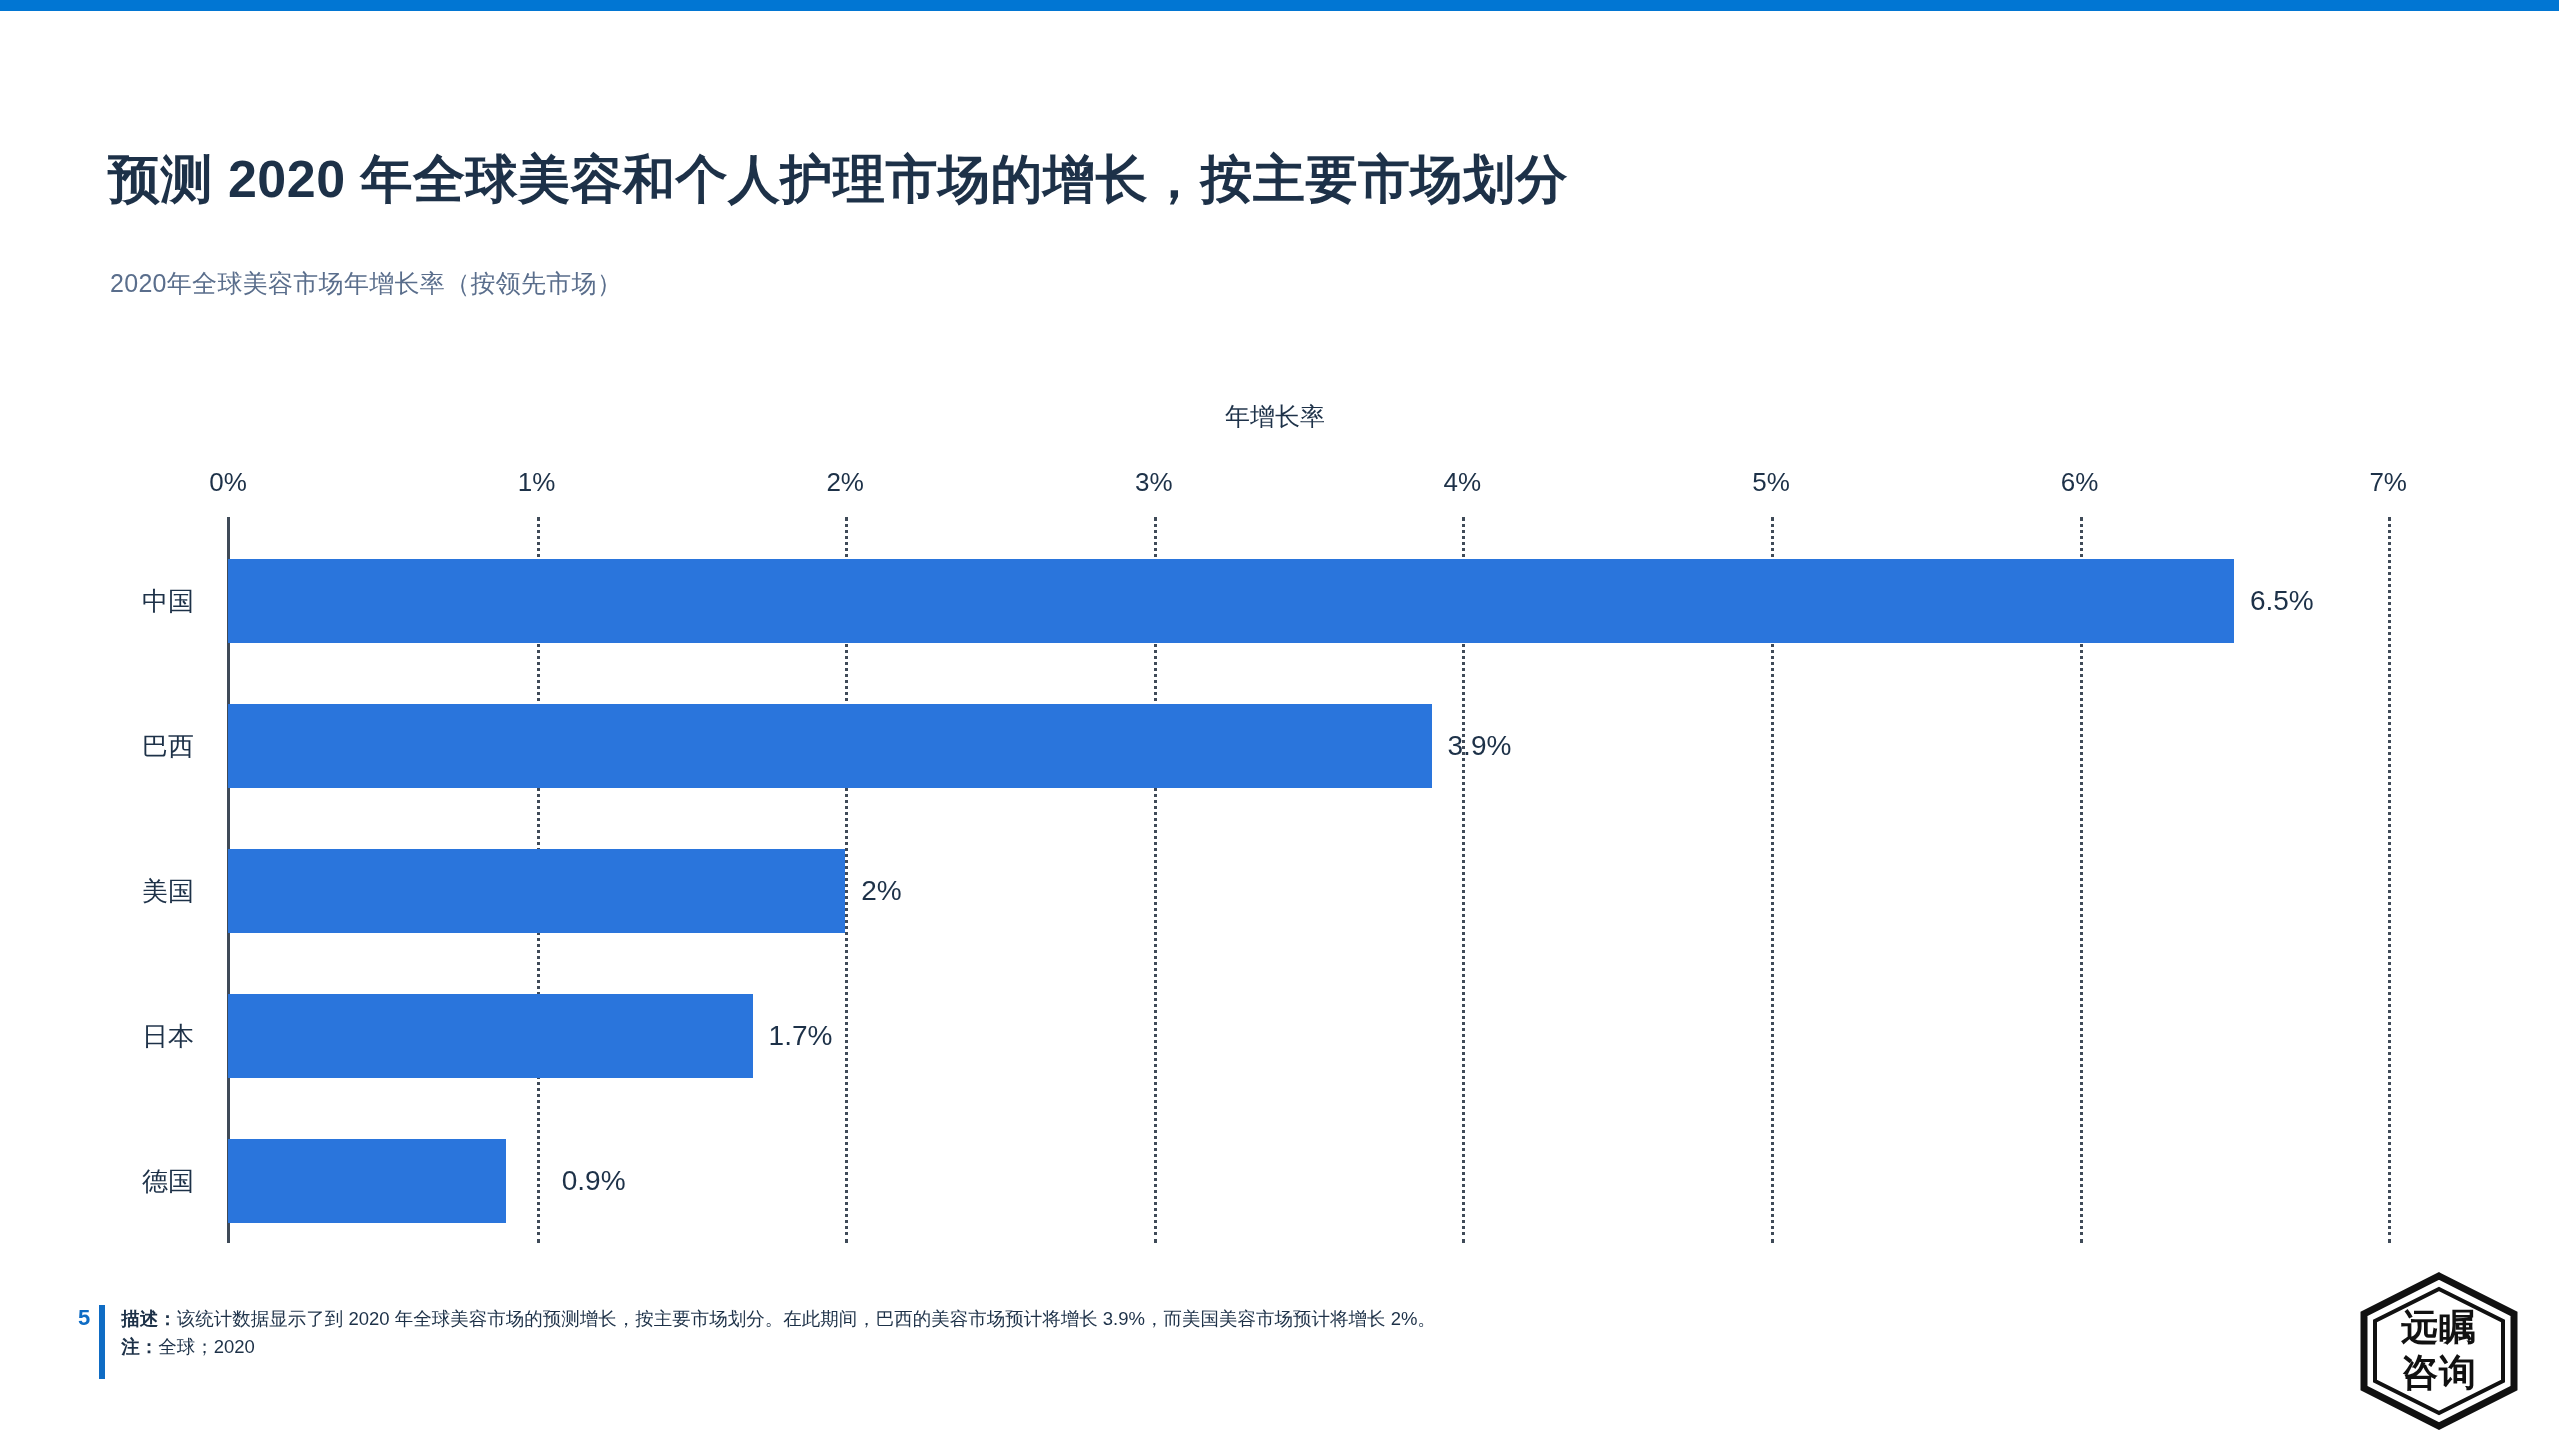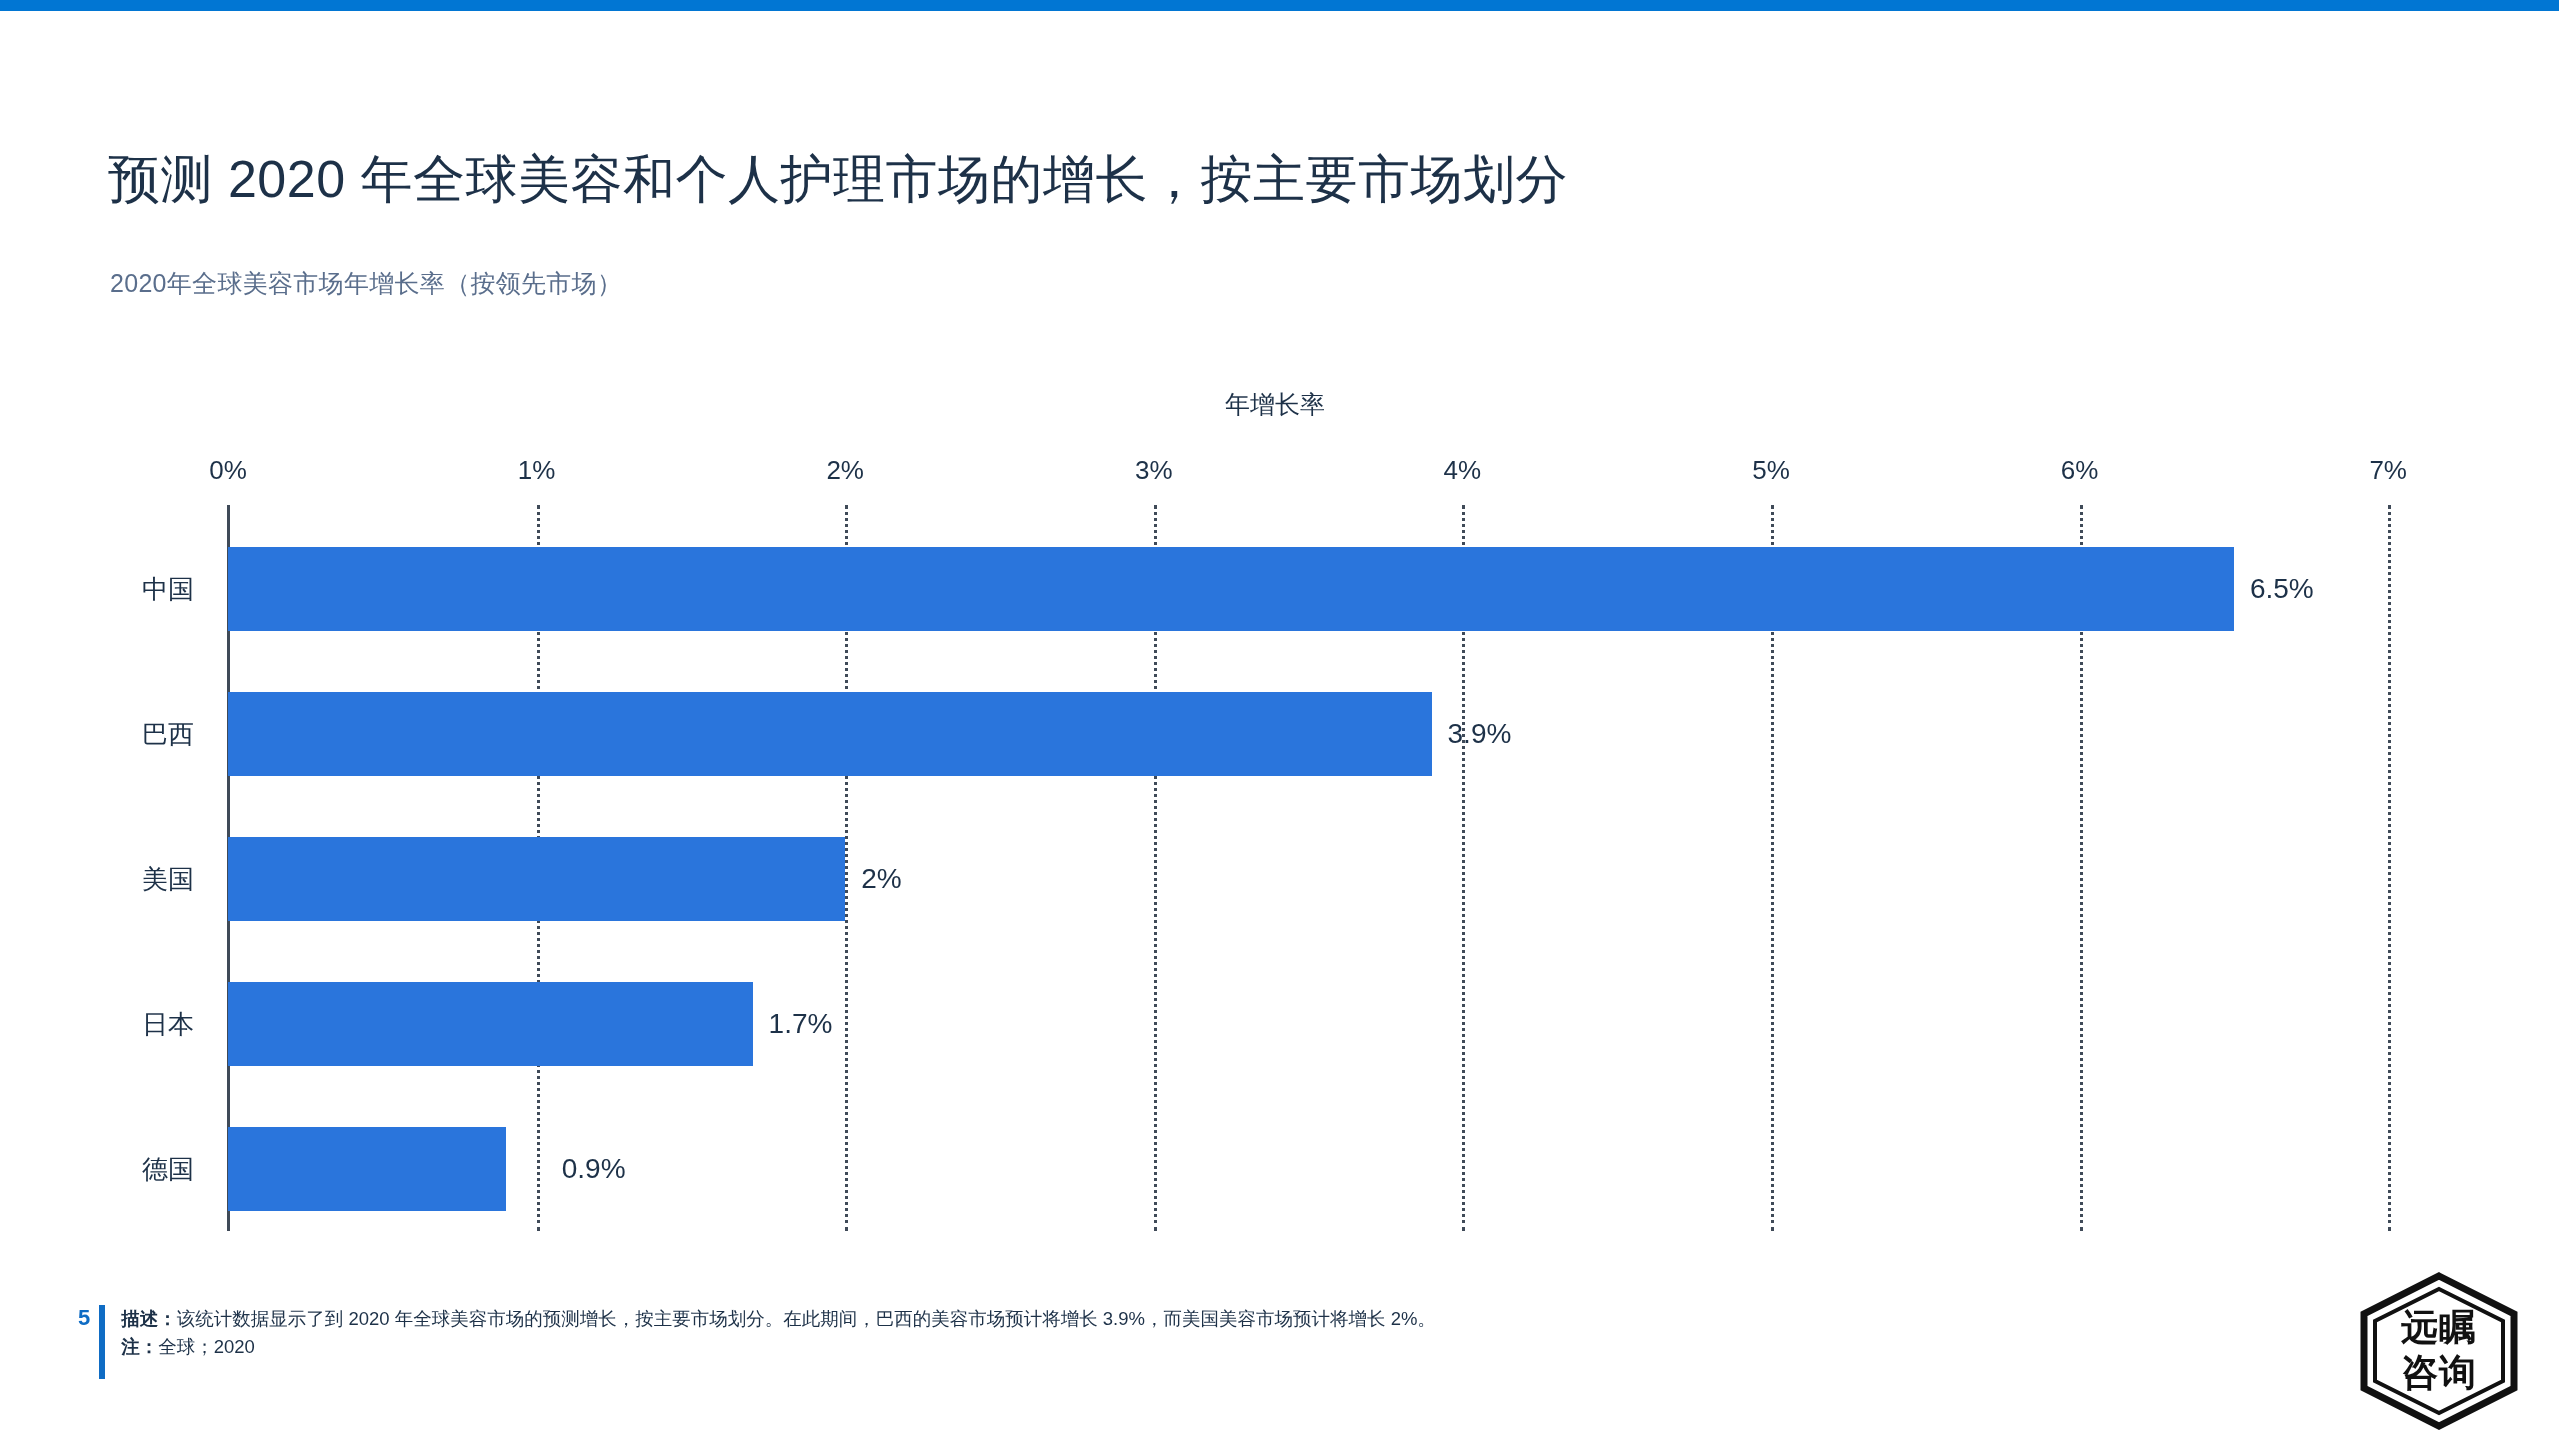--- a/index.html
+++ b/index.html
@@ -25,42 +25,42 @@
     height: 11px;
     background: #0176d3;
   }
 
   
   .title {
     position: absolute;
     left: 108px;
     top: 148px;
     font-size: 52px;
-    font-weight: 400;
+    font-weight: 700;
     letter-spacing: 0.5px;
     color: #1d3148;
     white-space: nowrap;
     line-height: 1.2;
   }
   .subtitle {
     position: absolute;
     left: 110px;
     top: 267px;
     font-size: 25px;
     font-weight: 400;
     color: #5a6e8c;
     white-space: nowrap;
     letter-spacing: 0.3px;
   }
 
   
   .chart {
     position: absolute;
     left: 0;
-    top: 0;
+    top: 12px;
     width: 2559px;
     height: 1220px;
   }
   .axis-title {
     position: absolute;
     top: 388px;
     left: 1225px;
     font-size: 25px;
     color: #1d3148;
     white-space: nowrap;

